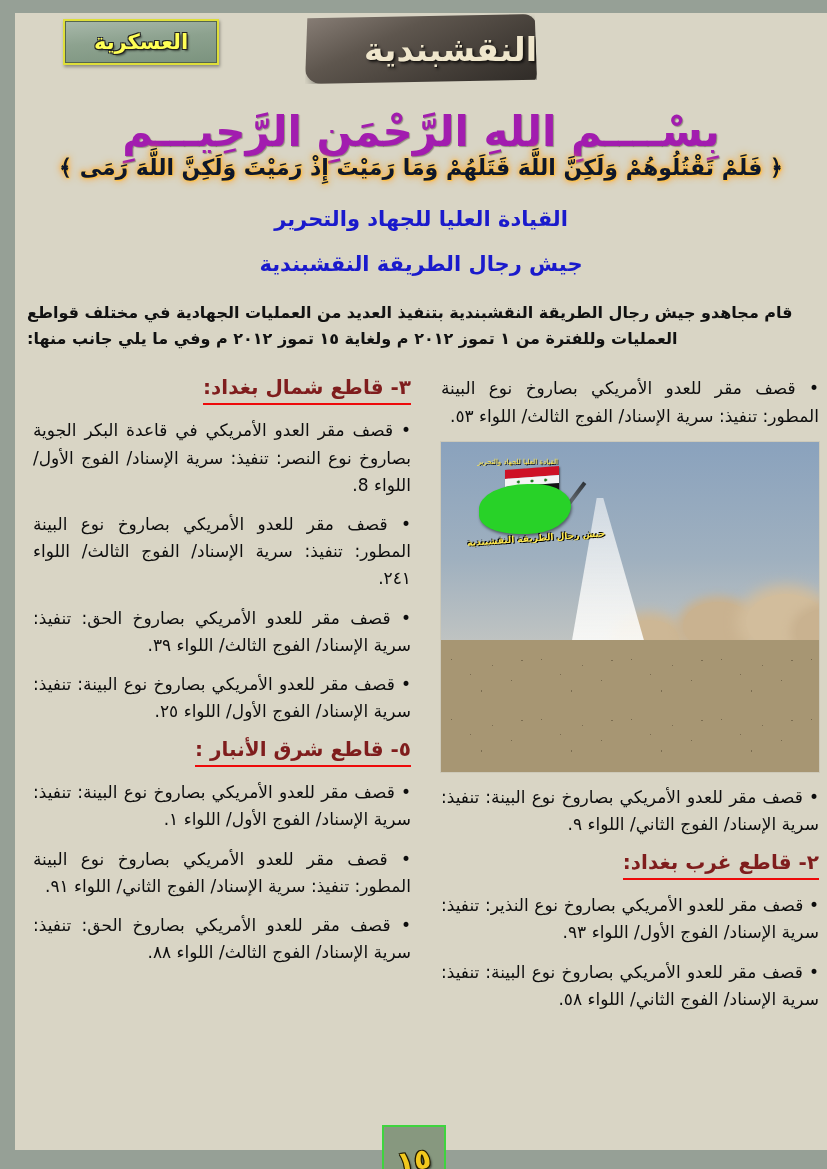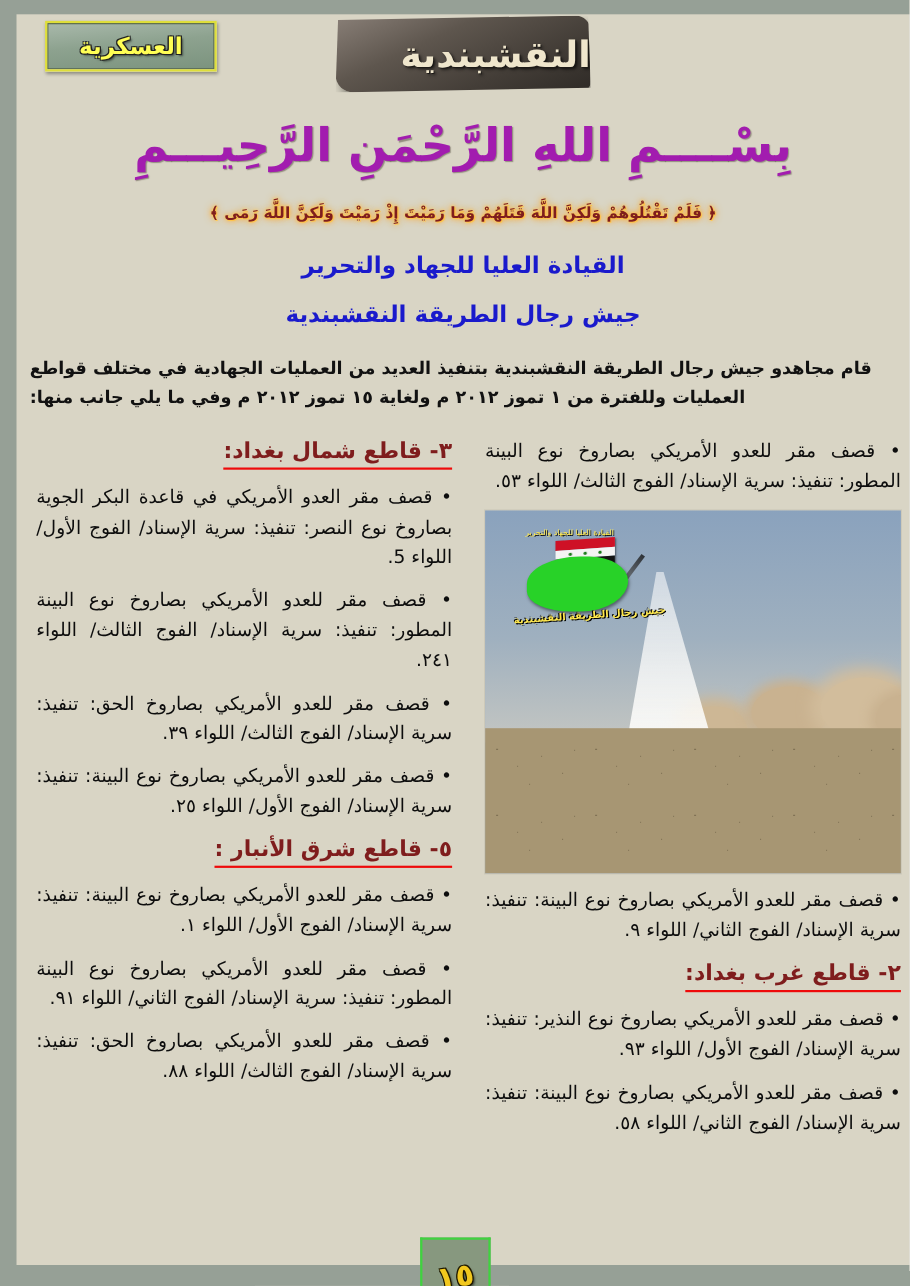--- a/index.html
+++ b/index.html
@@ -21,39 +21,39 @@
     position:absolute;top:6px;width:152px;height:42px;
     background:linear-gradient(175deg,#a9b9ab 0%,#8da28f 45%,#7b937e 100%);
     border:2px solid #dede3a;box-shadow:inset 0 0 0 1px #55664f, 1px 2px 3px rgba(0,0,0,.35);
     display:flex;align-items:center;justify-content:center;
   }
   .hdr-box span{
     color:#ffff55;font-weight:bold;font-size:21px;
     text-shadow:-1px -1px 0 #222,1px -1px 0 #222,-1px 1px 0 #222,1px 1px 0 #222,2px 2px 2px rgba(0,0,0,.5);
   }
   .issue-box{right:58px;}
-  .tag-box{left:26px;}
+  .tag-box{left:48px;}
   .plaque{
     position:absolute;top:1px;left:50%;transform:translateX(-50%);
     width:232px;height:70px;
     background:linear-gradient(155deg,#8a8078 0%,#5e564e 35%,#433d37 70%,#2e2a26 100%);
     border-radius:8px 14px 10px 16px;
     clip-path:polygon(1% 6%,99% 0%,100% 94%,0% 100%);
     box-shadow:5px 7px 9px rgba(0,0,0,.4);
     display:flex;align-items:center;justify-content:flex-start;
   }
   .plaque span{
     color:#efe6cc;font-weight:bold;font-size:33px;letter-spacing:1px;
     text-shadow:1px 1px 0 #1d1a17,2px 2px 3px rgba(0,0,0,.7);
   }
 
   
   .bismillah{margin-top:16px;text-align:center;font-size:42px;font-weight:bold;color:#a21caf;
     text-shadow:1px 1px 1px rgba(60,50,40,.45);line-height:1.1;}
-  .verse{margin-top:30px;text-align:center;color:#7f1d1d;font-weight:bold;font-size:14px;
+  .verse{text-align:center;color:#0f172a;font-weight:bold;font-size:22px;
     text-shadow:0 0 2px #ffd24d,0 0 5px #ffb23a,0 0 8px #ff9e2e,1px 1px 0 #ffcf60;}
   .h-blue{text-align:center;color:#1a1acc;font-weight:bold;font-size:21px;}
   .h-blue.first{margin-top:27px;}
   .h-blue.second{margin-top:21px;}
   .intro{text-align:left;font-weight:bold;font-size:16px;line-height:1.6;color:#111;
     margin:24px 12px 0 12px;}
 
   
   .columns{display:flex;gap:30px;margin-top:12px;padding:0 8px 0 14px;align-items:flex-start;}
   .col{width:378px;}
@@ -187,21 +187,21 @@
           <span>٢- قاطع غرب بغداد:</span>
         </div>
         <p class="op">• قصف مقر للعدو الأمريكي بصاروخ نوع النذير: تنفيذ: سرية الإسناد/ الفوج الأول/ اللواء ٩٣.</p>
         <p class="op">• قصف مقر للعدو الأمريكي بصاروخ نوع البينة: تنفيذ: سرية الإسناد/ الفوج الثاني/ اللواء ٥٨.</p>
       </div>
 
       <div class="col">
         <div class="sec-h">
           <span>٣- قاطع شمال بغداد:</span>
         </div>
-        <p class="op">• قصف مقر العدو الأمريكي في قاعدة البكر الجوية بصاروخ نوع النصر: تنفيذ: سرية الإسناد/ الفوج الأول/ اللواء 5.</p>
+        <p class="op">• قصف مقر العدو الأمريكي في قاعدة البكر الجوية بصاروخ نوع النصر: تنفيذ: سرية الإسناد/ الفوج الأول/ اللواء 8.</p>
         <p class="op">• قصف مقر للعدو الأمريكي بصاروخ نوع البينة المطور: تنفيذ: سرية الإسناد/ الفوج الثالث/ اللواء ٢٤١.</p>
 
         <p class="op">• قصف مقر للعدو الأمريكي بصاروخ الحق: تنفيذ: سرية الإسناد/ الفوج الثالث/ اللواء ٣٩.</p>
         <p class="op">• قصف مقر للعدو الأمريكي بصاروخ نوع البينة: تنفيذ: سرية الإسناد/ الفوج الأول/ اللواء ٢٥.</p>
 
         <div class="sec-h">
           <span>٥- قاطع شرق الأنبار :</span>
         </div>
         <p class="op">• قصف مقر للعدو الأمريكي بصاروخ نوع البينة: تنفيذ: سرية الإسناد/ الفوج الأول/ اللواء ١.</p>
         <p class="op">• قصف مقر للعدو الأمريكي بصاروخ نوع البينة المطور: تنفيذ: سرية الإسناد/ الفوج الثاني/ اللواء ٩١.</p>

